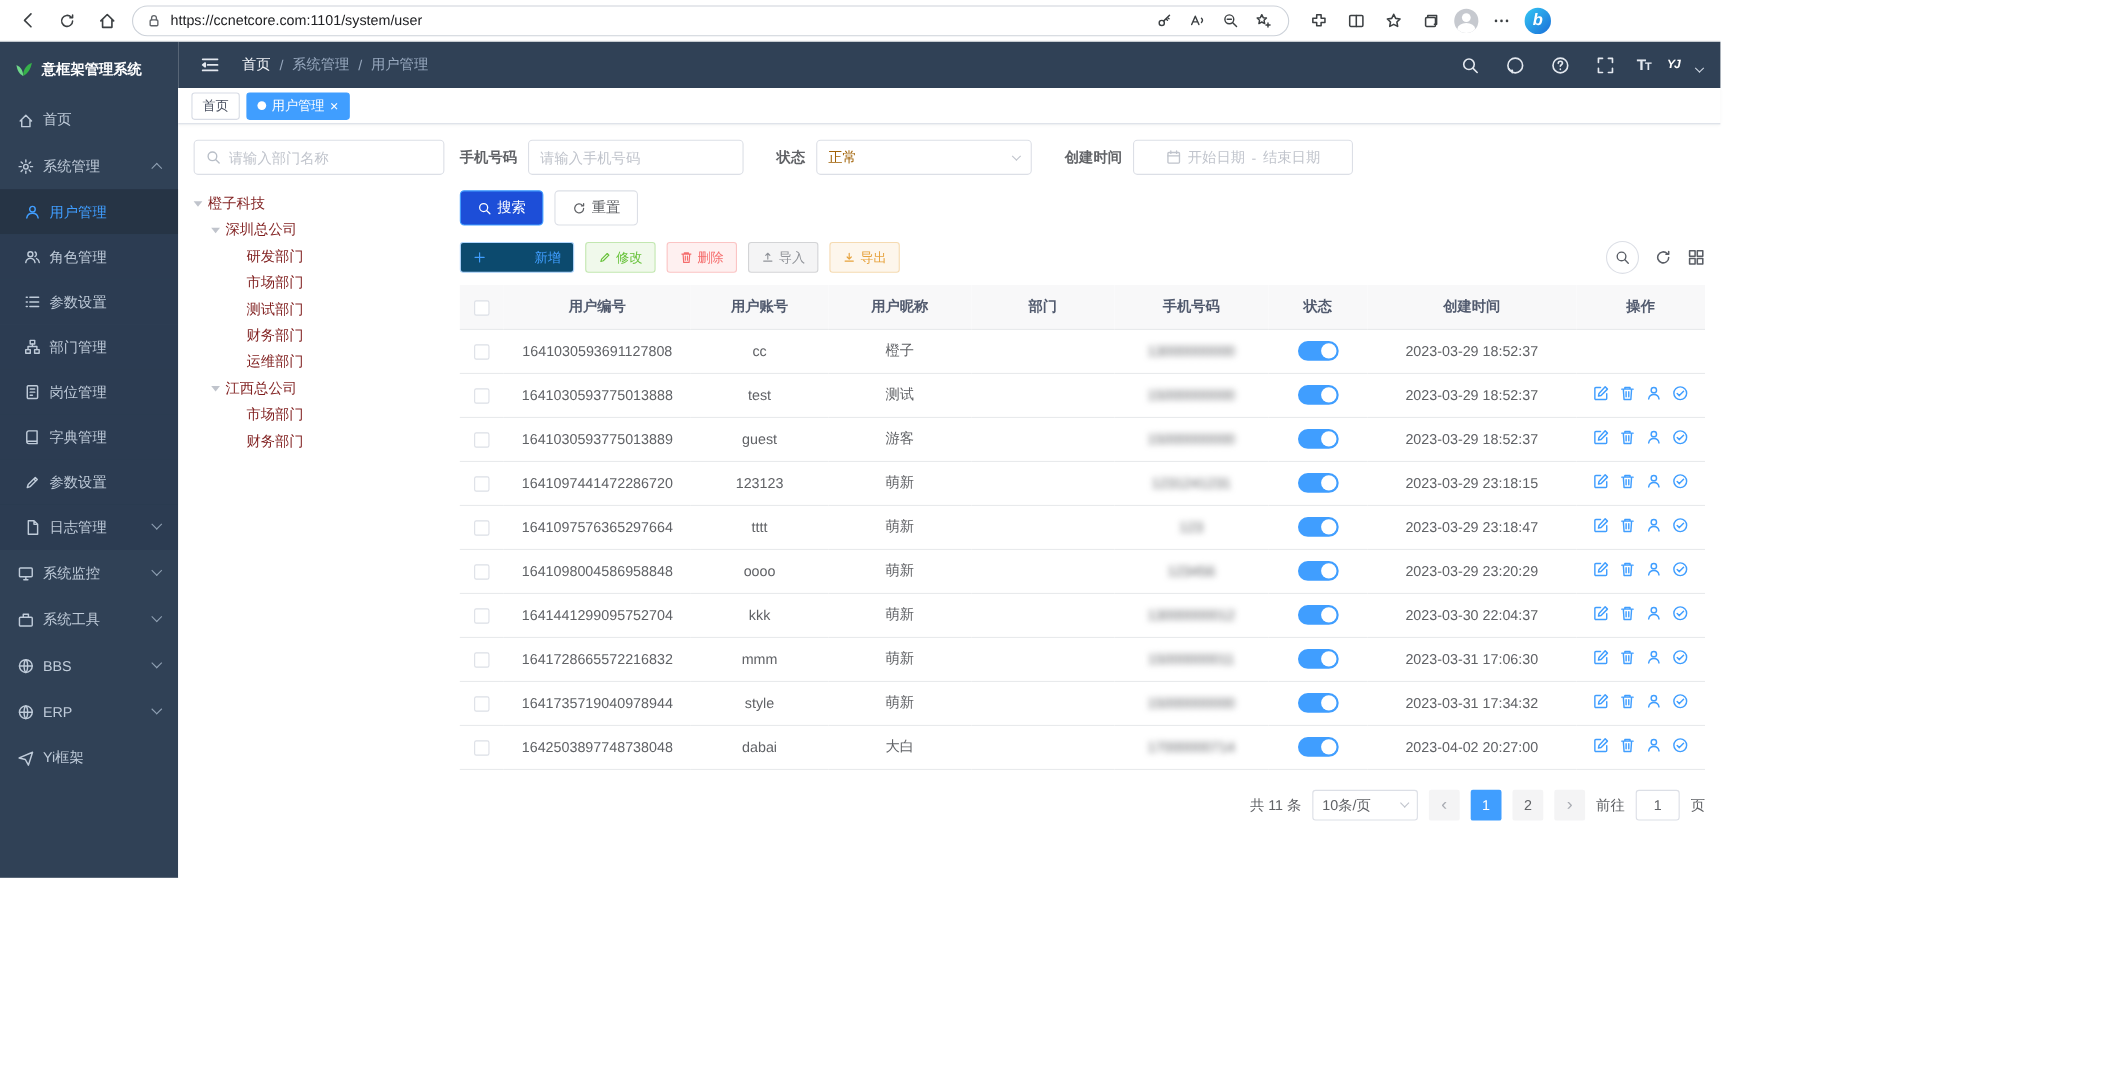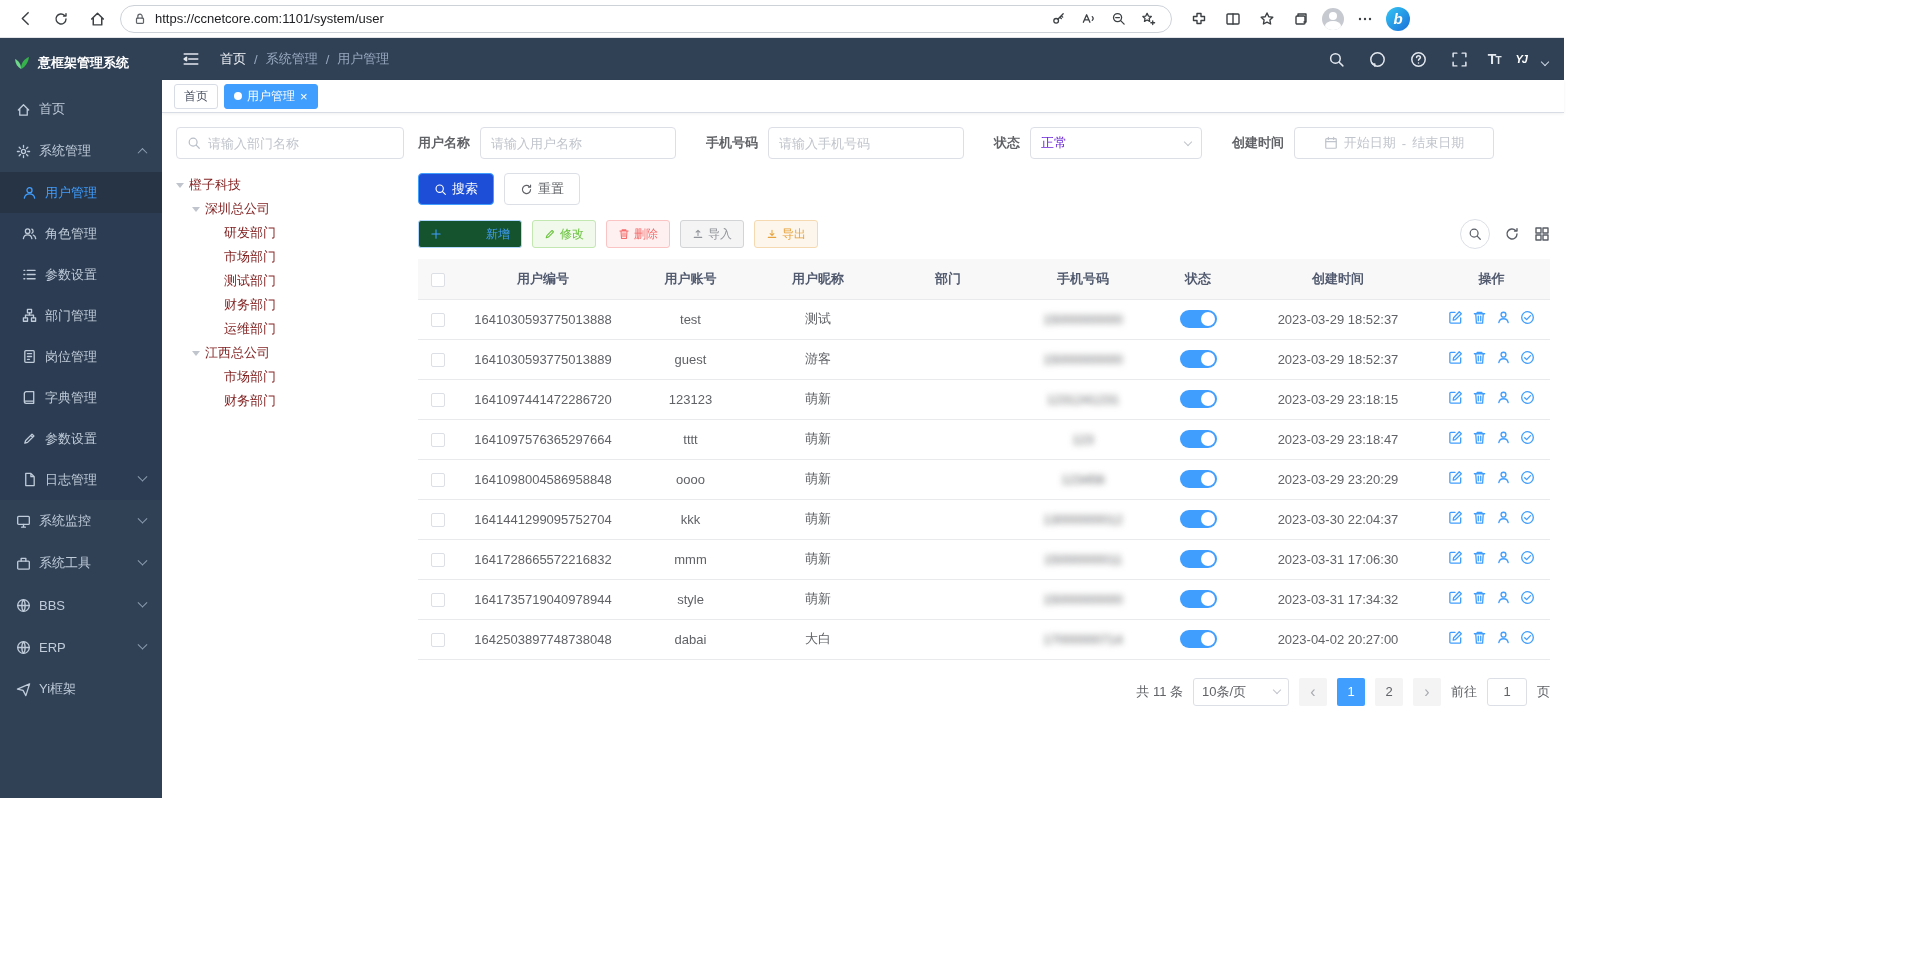--- a/index.html
+++ b/index.html
@@ -66,33 +66,33 @@
 
   .right-panel { flex:1; display:flex; flex-direction:column; min-width:0; }
 
   
   .filter-row { display:flex; align-items:center; margin-bottom:14px; }
   .f-group { display:flex; align-items:center; margin-right:30px; }
   .f-group:last-child { margin-right:0; }
   .f-label { font-size:13px; font-weight:bold; color:#606266; margin-right:10px; white-space:nowrap; }
   .f-input { width:196px; height:32px; border:1px solid #dcdfe6; border-radius:4px; padding:0 10px; font-size:13px; font-family:inherit; color:#606266; outline:none; }
   .f-input::placeholder { color:#c0c4cc; }
-  .f-select { width:172px; height:32px; border:1px solid #dcdfe6; border-radius:4px; padding:0 10px; font-size:13px; color:#6d28d9; display:flex; align-items:center; justify-content:space-between; cursor:pointer; }
+  .f-select { width:196px; height:32px; border:1px solid #dcdfe6; border-radius:4px; padding:0 10px; font-size:13px; color:#a16207; display:flex; align-items:center; justify-content:space-between; cursor:pointer; }
   .sel-caret { width:6px; height:6px; border-right:1.2px solid #c0c4cc; border-bottom:1.2px solid #c0c4cc; transform:rotate(45deg); margin-top:-3px; }
   .f-daterange { width:200px; height:32px; border:1px solid #dcdfe6; border-radius:4px; padding:0 8px; font-size:13px; color:#c0c4cc; display:flex; align-items:center; gap:6px; justify-content:center; cursor:pointer; }
 
   
   .search-row { display:flex; gap:10px; margin-bottom:14px; }
   .btn { height:32px; padding:0 15px; border-radius:4px; font-size:13px; display:inline-flex; align-items:center; gap:5px; cursor:pointer; font-family:inherit; }
   .btn-primary { background:#1d4ed8; border:1px solid #409eff; color:#fff; }
   .btn-plain { background:#fff; border:1px solid #dcdfe6; color:#606266; }
 
   .toolbar-row { display:flex; align-items:center; gap:10px; margin-bottom:10px; }
   .btn-mini { height:28px; padding:0 11px; border-radius:3px; font-size:12px; display:inline-flex; align-items:center; gap:4px; border:1px solid; cursor:pointer; }
-  .btn-add    { background:#14532d; border-color:#b3d8ff; color:#409eff;gap:44px; }
+  .btn-add    { background:#0c4a6e; border-color:#b3d8ff; color:#409eff;gap:44px; }
   .btn-edit   { background:#f0f9eb; border-color:#c2e7b0; color:#67c23a; }
   .btn-del    { background:#fef0f0; border-color:#fbc4c4; color:#f56c6c; }
   .btn-import { background:#f4f4f5; border-color:#d3d4d6; color:#909399; }
   .btn-export { background:#fdf6ec; border-color:#f5dab1; color:#e6a23c; }
   .tool-icons { margin-left:auto; display:flex; align-items:center; gap:14px; color:#5a5e66; }
   .tool-circle { width:30px; height:30px; border:1px solid #dcdfe6; border-radius:50%; display:flex; align-items:center; justify-content:center; cursor:pointer; }
 
   
   table.users { width:100%; border-collapse:collapse; table-layout:fixed; font-size:13px; color:#606266; }
   .users thead th { background:#f8f8f9; height:40px; font-weight:bold; color:#515a6e; border-bottom:1px solid #e8eaec; text-align:center; font-size:13px; }
@@ -448,24 +448,20 @@
             </div>
           <div class="tnode lvl2">
               <span>财务部门</span>
             </div>
         </div>
       </div>
 
       <div class="right-panel">
 
         <div class="filter-row">
-          <div class="f-group">
-            <span class="f-label">用户名称</span>
-            <input class="f-input" placeholder="请输入用户名称" style="">
-          </div>
           <div class="f-group">
             <span class="f-label">手机号码</span>
             <input class="f-input" placeholder="请输入手机号码" style="">
           </div>
           <div class="f-group">
             <span class="f-label">状态</span>
             <div class="f-select">
               <span>正常</span>
               <span class="sel-caret"></span>
             </div>
@@ -575,20 +571,33 @@
               <th>用户账号</th>
               <th>用户昵称</th>
               <th>部门</th>
               <th>手机号码</th>
               <th>状态</th>
               <th>创建时间</th>
               <th>操作</th>
             </tr>
           </thead>
           <tbody>
+  <tr>
+    <td><span class="checkbox"></span></td>
+    <td>1641030593691127808</td>
+    <td>cc</td>
+    <td>橙子</td>
+    <td></td>
+    <td><span class="blurred">13000000000</span></td>
+    <td><span class="toggle"><span class="knob"></span></span></td>
+    <td>2023-03-29 18:52:37</td>
+    <td>
+      
+    </td>
+  </tr>
 
   <tr>
     <td><span class="checkbox"></span></td>
     <td>1641030593775013888</td>
     <td>test</td>
     <td>测试</td>
     <td></td>
     <td><span class="blurred">15000000000</span></td>
     <td><span class="toggle"><span class="knob"></span></span></td>
     <td>2023-03-29 18:52:37</td>

